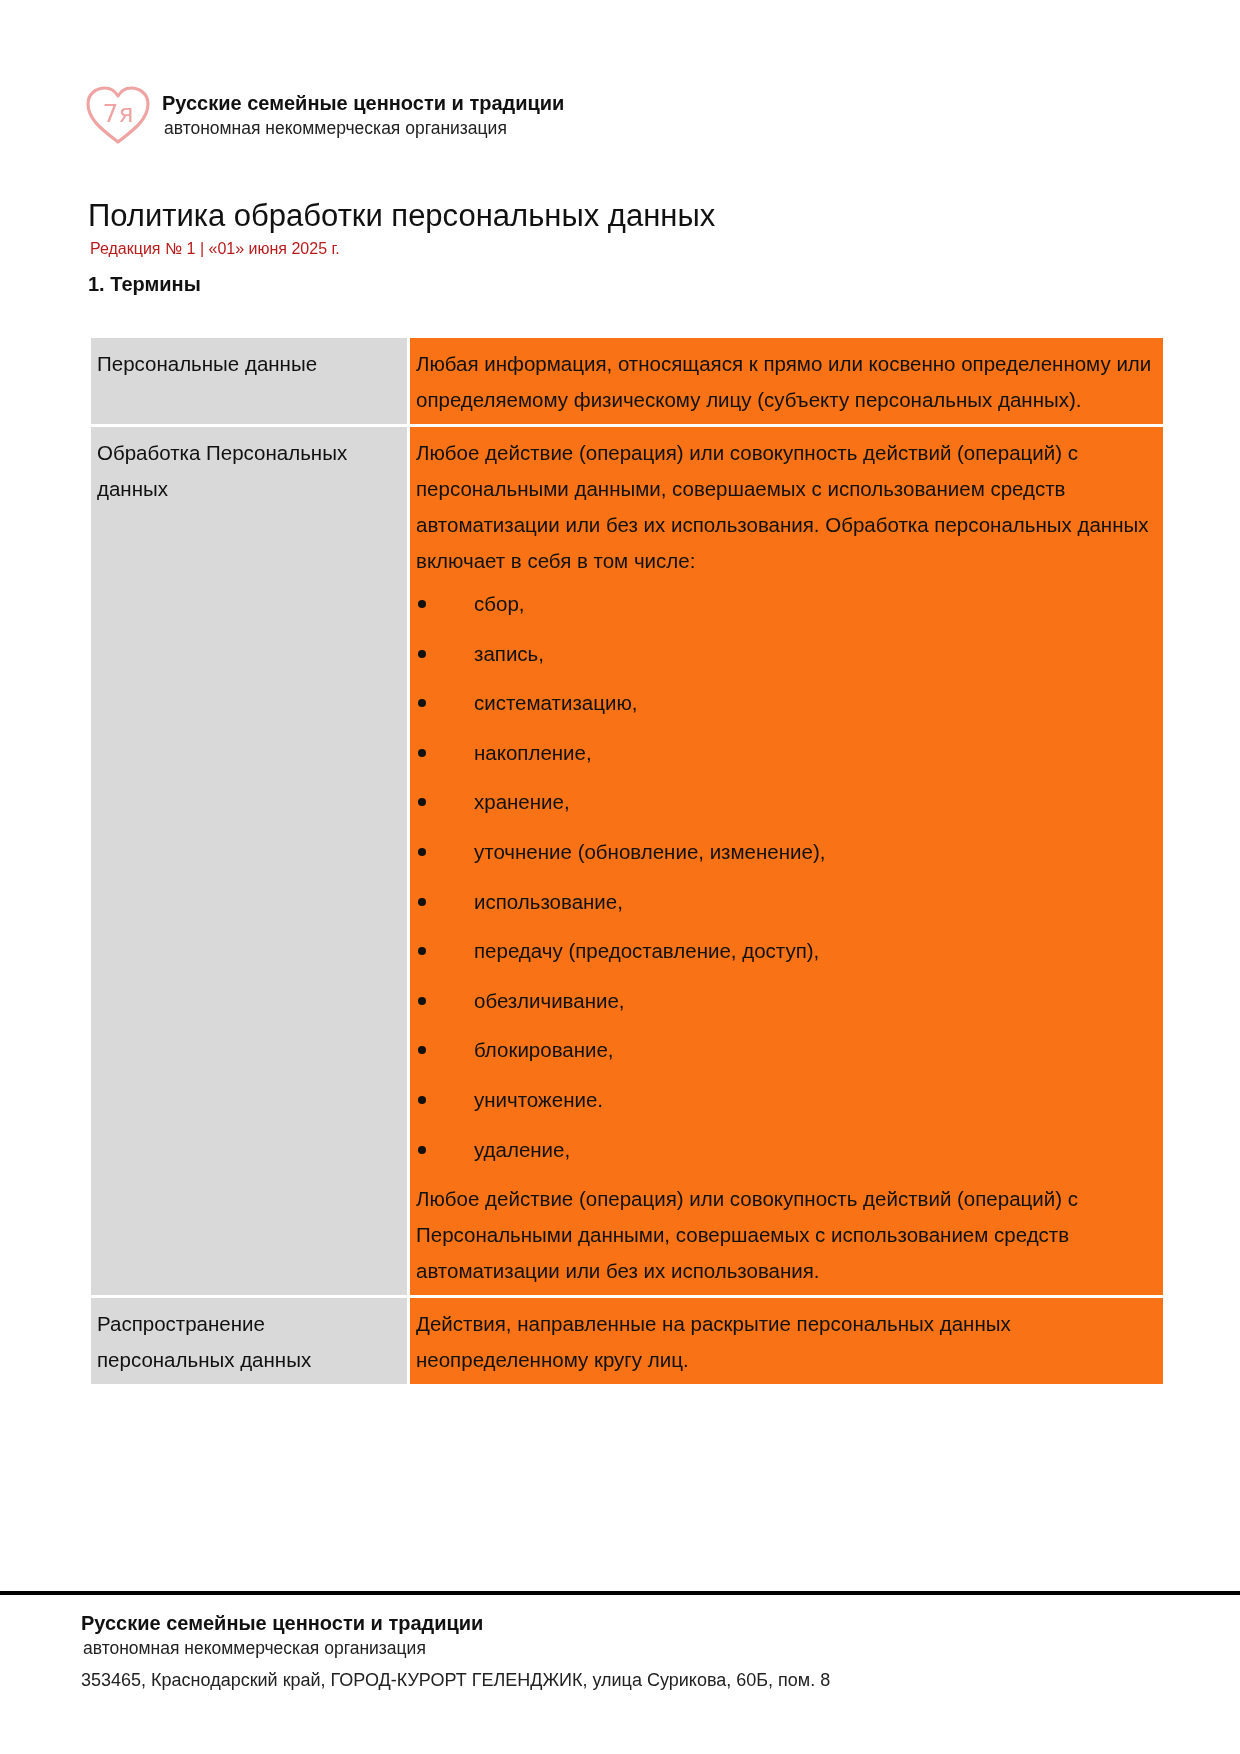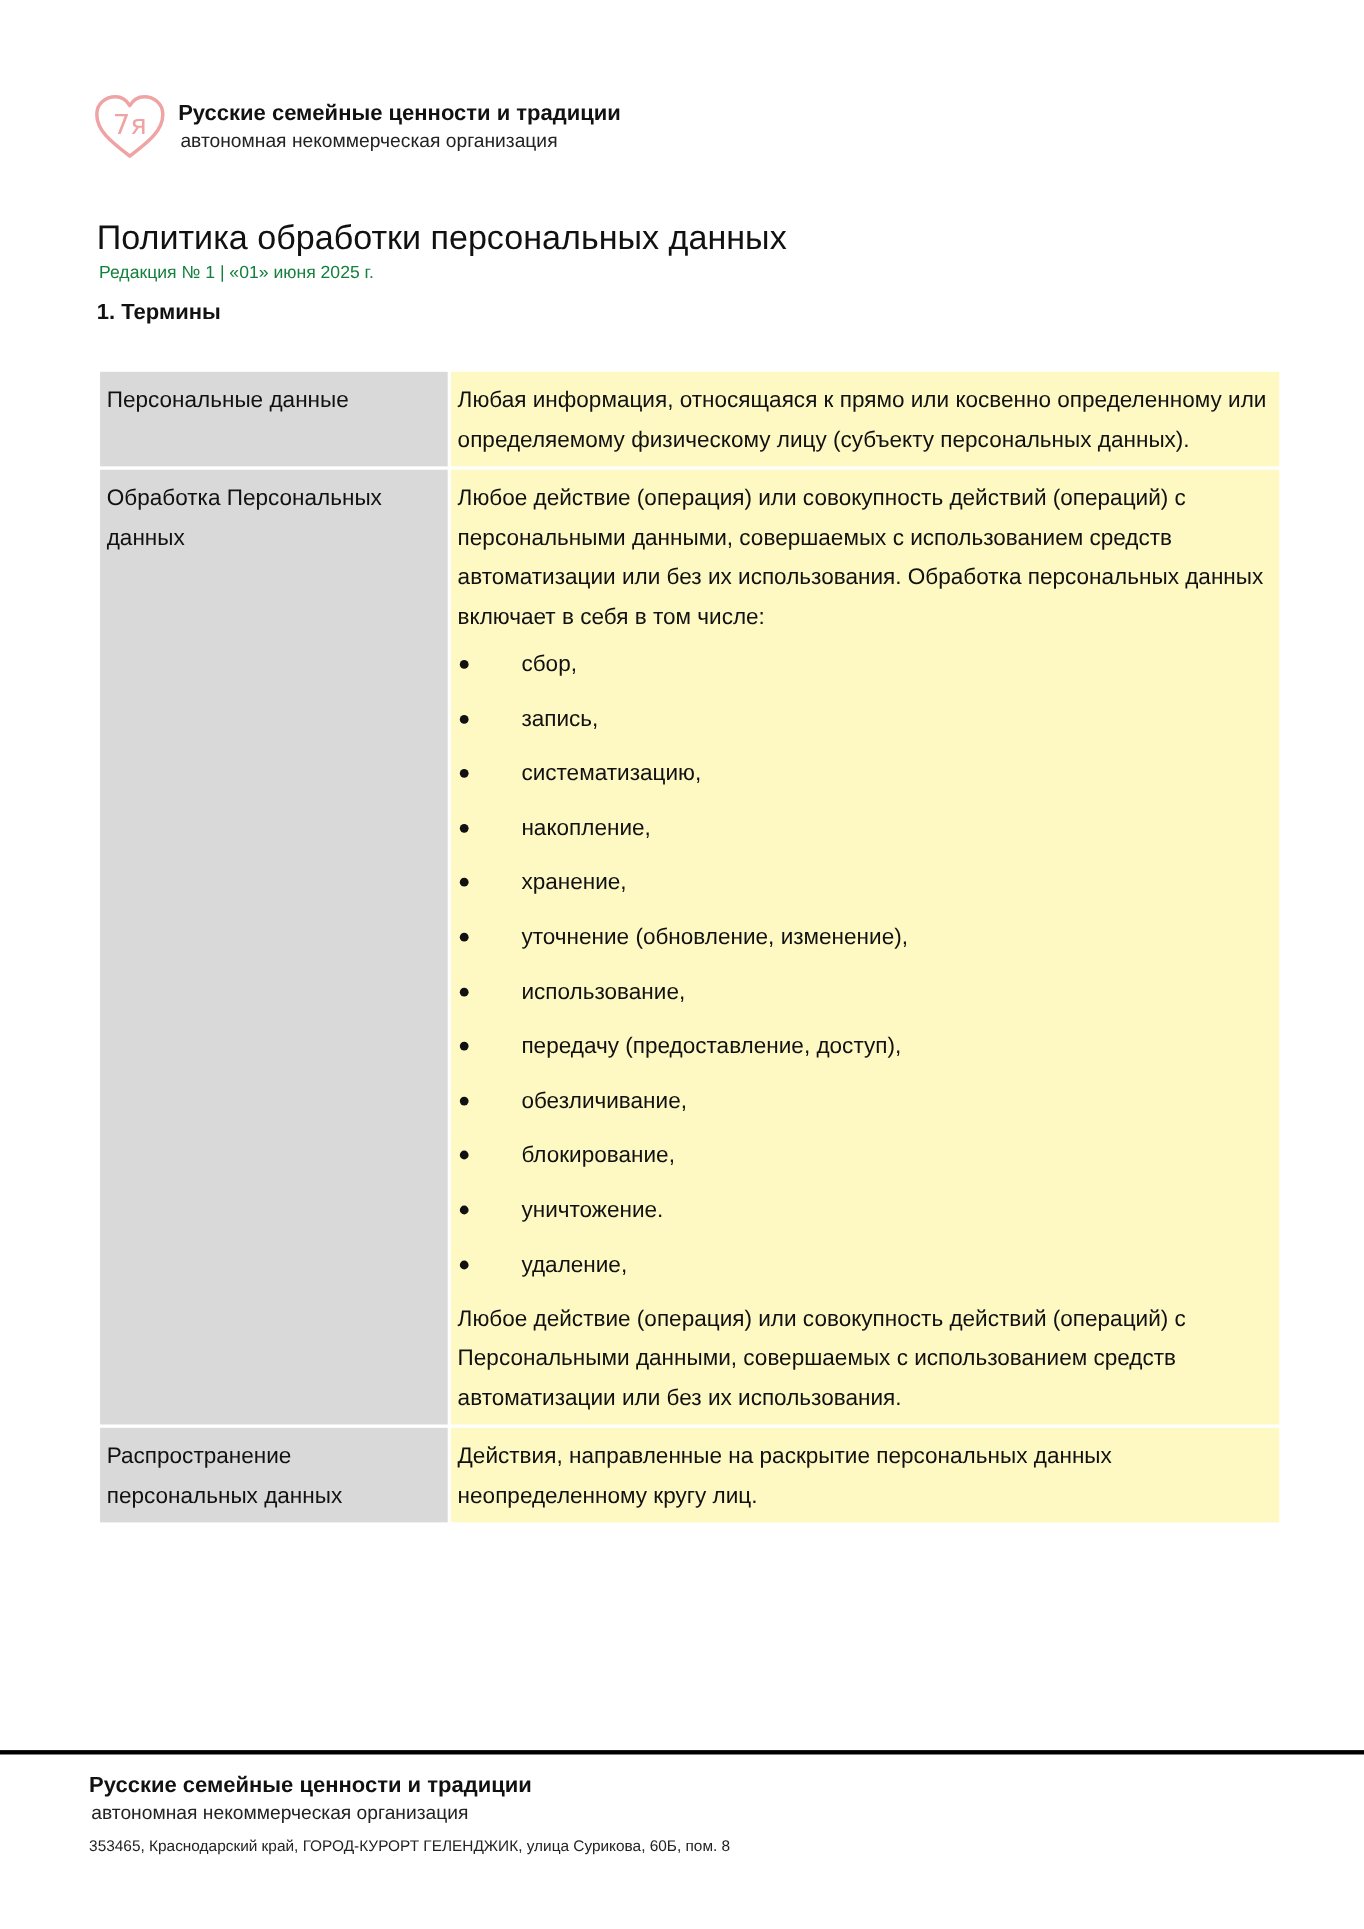--- a/index.html
+++ b/index.html
@@ -3,36 +3,36 @@
 <meta charset="utf-8">
 <style>
   html, body { margin: 0; padding: 0; background: #ffffff; }
   body { width: 1240px; height: 1754px; position: relative; overflow: hidden;
          font-family: "Liberation Sans", "DejaVu Sans", sans-serif; color: #111; }
   .header { position: absolute; left: 84px; top: 84px; height: 64px; }
   .logo { position: absolute; left: 0; top: 0; width: 68px; height: 64px; }
   .org-name { position: absolute; left: 78px; top: 8px; font-size: 20px; font-weight: bold; white-space: nowrap; color: #111; }
   .org-sub { position: absolute; left: 80px; top: 34px; font-size: 17.5px; white-space: nowrap; color: #222; }
   .doc-title { position: absolute; left: 88px; top: 198px; font-size: 31px; white-space: nowrap; color: #111; }
-  .doc-rev { position: absolute; left: 90px; top: 240px; font-size: 16px; color: #15803d; white-space: nowrap; }
+  .doc-rev { position: absolute; left: 90px; top: 240px; font-size: 16px; color: #b91c1c; white-space: nowrap; }
   .section-h { position: absolute; left: 88px; top: 273px; font-size: 20px; font-weight: bold; white-space: nowrap; }
   .table { position: absolute; left: 91px; top: 338px; width: 1072px; }
   .row { display: flex; margin-bottom: 3px; }
   .cell-term { width: 316px; background: #d9d9d9; padding: 8px 6px 6px 6px; box-sizing: border-box;
                font-size: 20.5px; line-height: 36px; color: #111; }
-  .cell-def { flex: 1; margin-left: 3px; background: #fef9c3; padding: 8px 6px 6px 6px; box-sizing: border-box;
+  .cell-def { flex: 1; margin-left: 3px; background: #f97316; padding: 8px 6px 6px 6px; box-sizing: border-box;
               font-size: 20.5px; line-height: 36px; color: #111; }
   .def-p { margin: 0; }
   .bullets { list-style: none; margin: 7px 0 7px 0; padding: 0; }
   .bullets li { position: relative; padding-left: 58px; line-height: 36px; margin-bottom: 13.6px; }
   .bullets li .dot { position: absolute; left: 2px; top: 14px; width: 8px; height: 8px; border-radius: 50%; background: #111; }
   .rule { position: absolute; left: 0; top: 1591px; width: 1240px; height: 4px; background: #000; }
   .footer-name { position: absolute; left: 81px; top: 1612px; font-size: 20px; font-weight: bold; white-space: nowrap; color: #111; }
   .footer-sub { position: absolute; left: 83px; top: 1638px; font-size: 17.5px; white-space: nowrap; color: #222; }
-  .footer-addr { position: absolute; left: 81px; top: 1670px; font-size: 14px; white-space: nowrap; color: #222; }
+  .footer-addr { position: absolute; left: 81px; top: 1670px; font-size: 18px; white-space: nowrap; color: #222; }
 </style>
 </head>
 <body>
 
 <div class="header">
   <svg class="logo" viewBox="0 0 68 64">
     <path d="M34 58 C 20 47, 4 36, 4 20 C 4 10, 12 4, 21 4 C 27 4, 31 7, 34 12 C 37 7, 41 4, 47 4 C 56 4, 64 10, 64 20 C 64 36, 48 47, 34 58 Z" fill="none" stroke="#f0a3a3" stroke-width="3.2" stroke-linejoin="round"></path>
     <text x="34" y="38" text-anchor="middle" font-family="DejaVu Sans, sans-serif" font-size="25" fill="#f0a3a3">7я</text>
   </svg>
   <div class="org-name">Русские семейные ценности и традиции</div>

